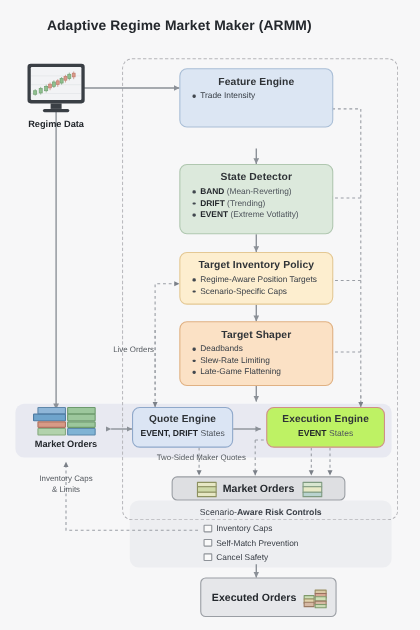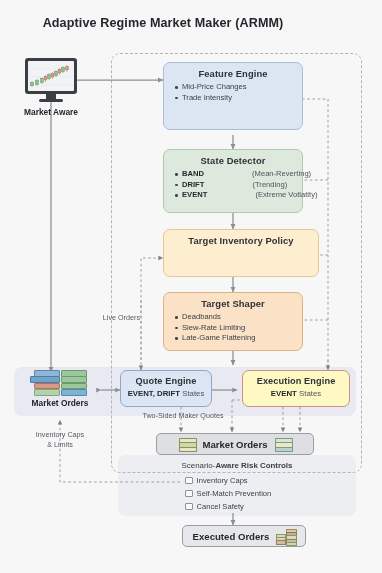--- a/index.html
+++ b/index.html
@@ -45,29 +45,29 @@
   }
   .node li:before{
     content:"";
     position:absolute;
     left:-7px;top:4.1px;
     width:2.6px;height:2.6px;
     border-radius:50%;
     background:#41474e;
   }
   .node li b{font-weight:bold;color:#24282d;}
-  .node li span.dim{color:#4f555c;margin-left:46px;}
+  .node li span.dim{color:#4f555c;}
 
   
   .c-blue  {background:#dce6f3;border-color:#a9bed6;}
   .c-green {background:#dce9dc;border-color:#b0c7b0;}
   .c-cream {background:#fdeecf;border-color:#e4c894;}
   .c-peach {background:#fbe1c5;border-color:#e0b183;}
   .c-qblue {background:#dbe5f4;border-color:#8fa8ca;}
-  .c-red   {background:#fef9c3;border-color:#d08f86;}
+  .c-red   {background:#bef264;border-color:#d08f86;}
 
   
   .dgroup{
     position:absolute;
     box-sizing:border-box;
     border:1px dashed #b4b4b8;
     border-radius:9px;
   }
 
   
@@ -287,41 +287,44 @@
               <line x1="39" y1="4" x2="39" y2="11"></line>
                 <rect x="37.7" y="5.5" width="2.6" height="3.4"></rect>
             </g>
           </g>
         </svg>
       </div>
     </div>
     <div class="mon-stand"></div>
     <div class="mon-base"></div>
   </div>
-  <div class="cap bold" style="left:0px;top:107px;width:102px;">Market Aware</div>
-
-  <div class="node c-blue" style="left:163px;top:62px;width:140px;height:68px;">
+  <div class="cap bold" style="left:0px;top:107px;width:102px;">Regime Data</div>
+
+  <div class="node c-blue" style="left:163px;top:62px;width:140px;height:54px;">
     <div class="ttl">Feature Engine</div>
     <ul>
-      <li><span>Mid-Price Changes</span></li>
       <li><span>Trade Intensity</span></li>
     </ul>
   </div>
 
   <div class="node c-green" style="left:163px;top:149px;width:140px;height:64px;">
     <div class="ttl">State Detector</div>
     <ul>
       <li><b>BAND</b><span class="dim"> (Mean-Reverting)</span></li>
       <li><b>DRIFT</b><span class="dim"> (Trending)</span></li>
       <li><b>EVENT</b><span class="dim"> (Extreme Votlatity)</span></li>
     </ul>
   </div>
 
-  <div class="node c-cream" style="left:163px;top:229px;width:156px;height:48px;">
+  <div class="node c-cream" style="left:163px;top:229px;width:140px;height:48px;">
     <div class="ttl">Target Inventory Policy</div>
+    <ul>
+      <li><span>Regime-Aware Position Targets</span></li>
+      <li><span>Scenario-Specific Caps</span></li>
+    </ul>
   </div>
 
   <div class="node c-peach" style="left:163px;top:292px;width:140px;height:59px;">
     <div class="ttl">Target Shaper</div>
     <ul>
       <li><span>Deadbands</span></li>
       <li><span>Slew-Rate Limiting</span></li>
       <li><span>Late-Game Flattening</span></li>
     </ul>
   </div>
@@ -383,21 +386,21 @@
   </div>
   <div class="chk" style="left:185px;top:489px;">
     <span class="box"></span>
     <span>Self-Match Prevention</span>
   </div>
   <div class="chk" style="left:185px;top:502px;">
     <span class="box"></span>
     <span>Cancel Safety</span>
   </div>
 
-  <div class="pill light" style="left:182px;top:525px;width:124px;height:22px;">
+  <div class="pill light" style="left:182px;top:525px;width:124px;height:36px;">
     <span>Executed Orders</span>
     <span class="ledger" style="width:19px;height:14px;">
       <i style="left:0;top:5px;width:8px;height:2.4px;background:#cfe0b8;border:0.6px solid #7f9a6c;"></i>
       <i style="left:0;top:8.2px;width:8px;height:2.4px;background:#e2d6ae;border:0.6px solid #9a8f63;"></i>
       <i style="left:0;top:11.4px;width:8px;height:2.4px;background:#d6b9a4;border:0.6px solid #9a7a62;"></i>
       <i style="left:9.5px;top:0px;width:9px;height:2.4px;background:#d9c8a6;border:0.6px solid #9a8f63;"></i>
       <i style="left:9.5px;top:3.2px;width:9px;height:2.4px;background:#d6a894;border:0.6px solid #9a7060;"></i>
       <i style="left:9.5px;top:6.4px;width:9px;height:2.4px;background:#cfe0b8;border:0.6px solid #7f9a6c;"></i>
       <i style="left:9.5px;top:9.6px;width:9px;height:2.4px;background:#d6b9a4;border:0.6px solid #9a7a62;"></i>
       <i style="left:9.5px;top:12.8px;width:9px;height:2.4px;background:#c9d9b4;border:0.6px solid #7f9a6c;"></i>

